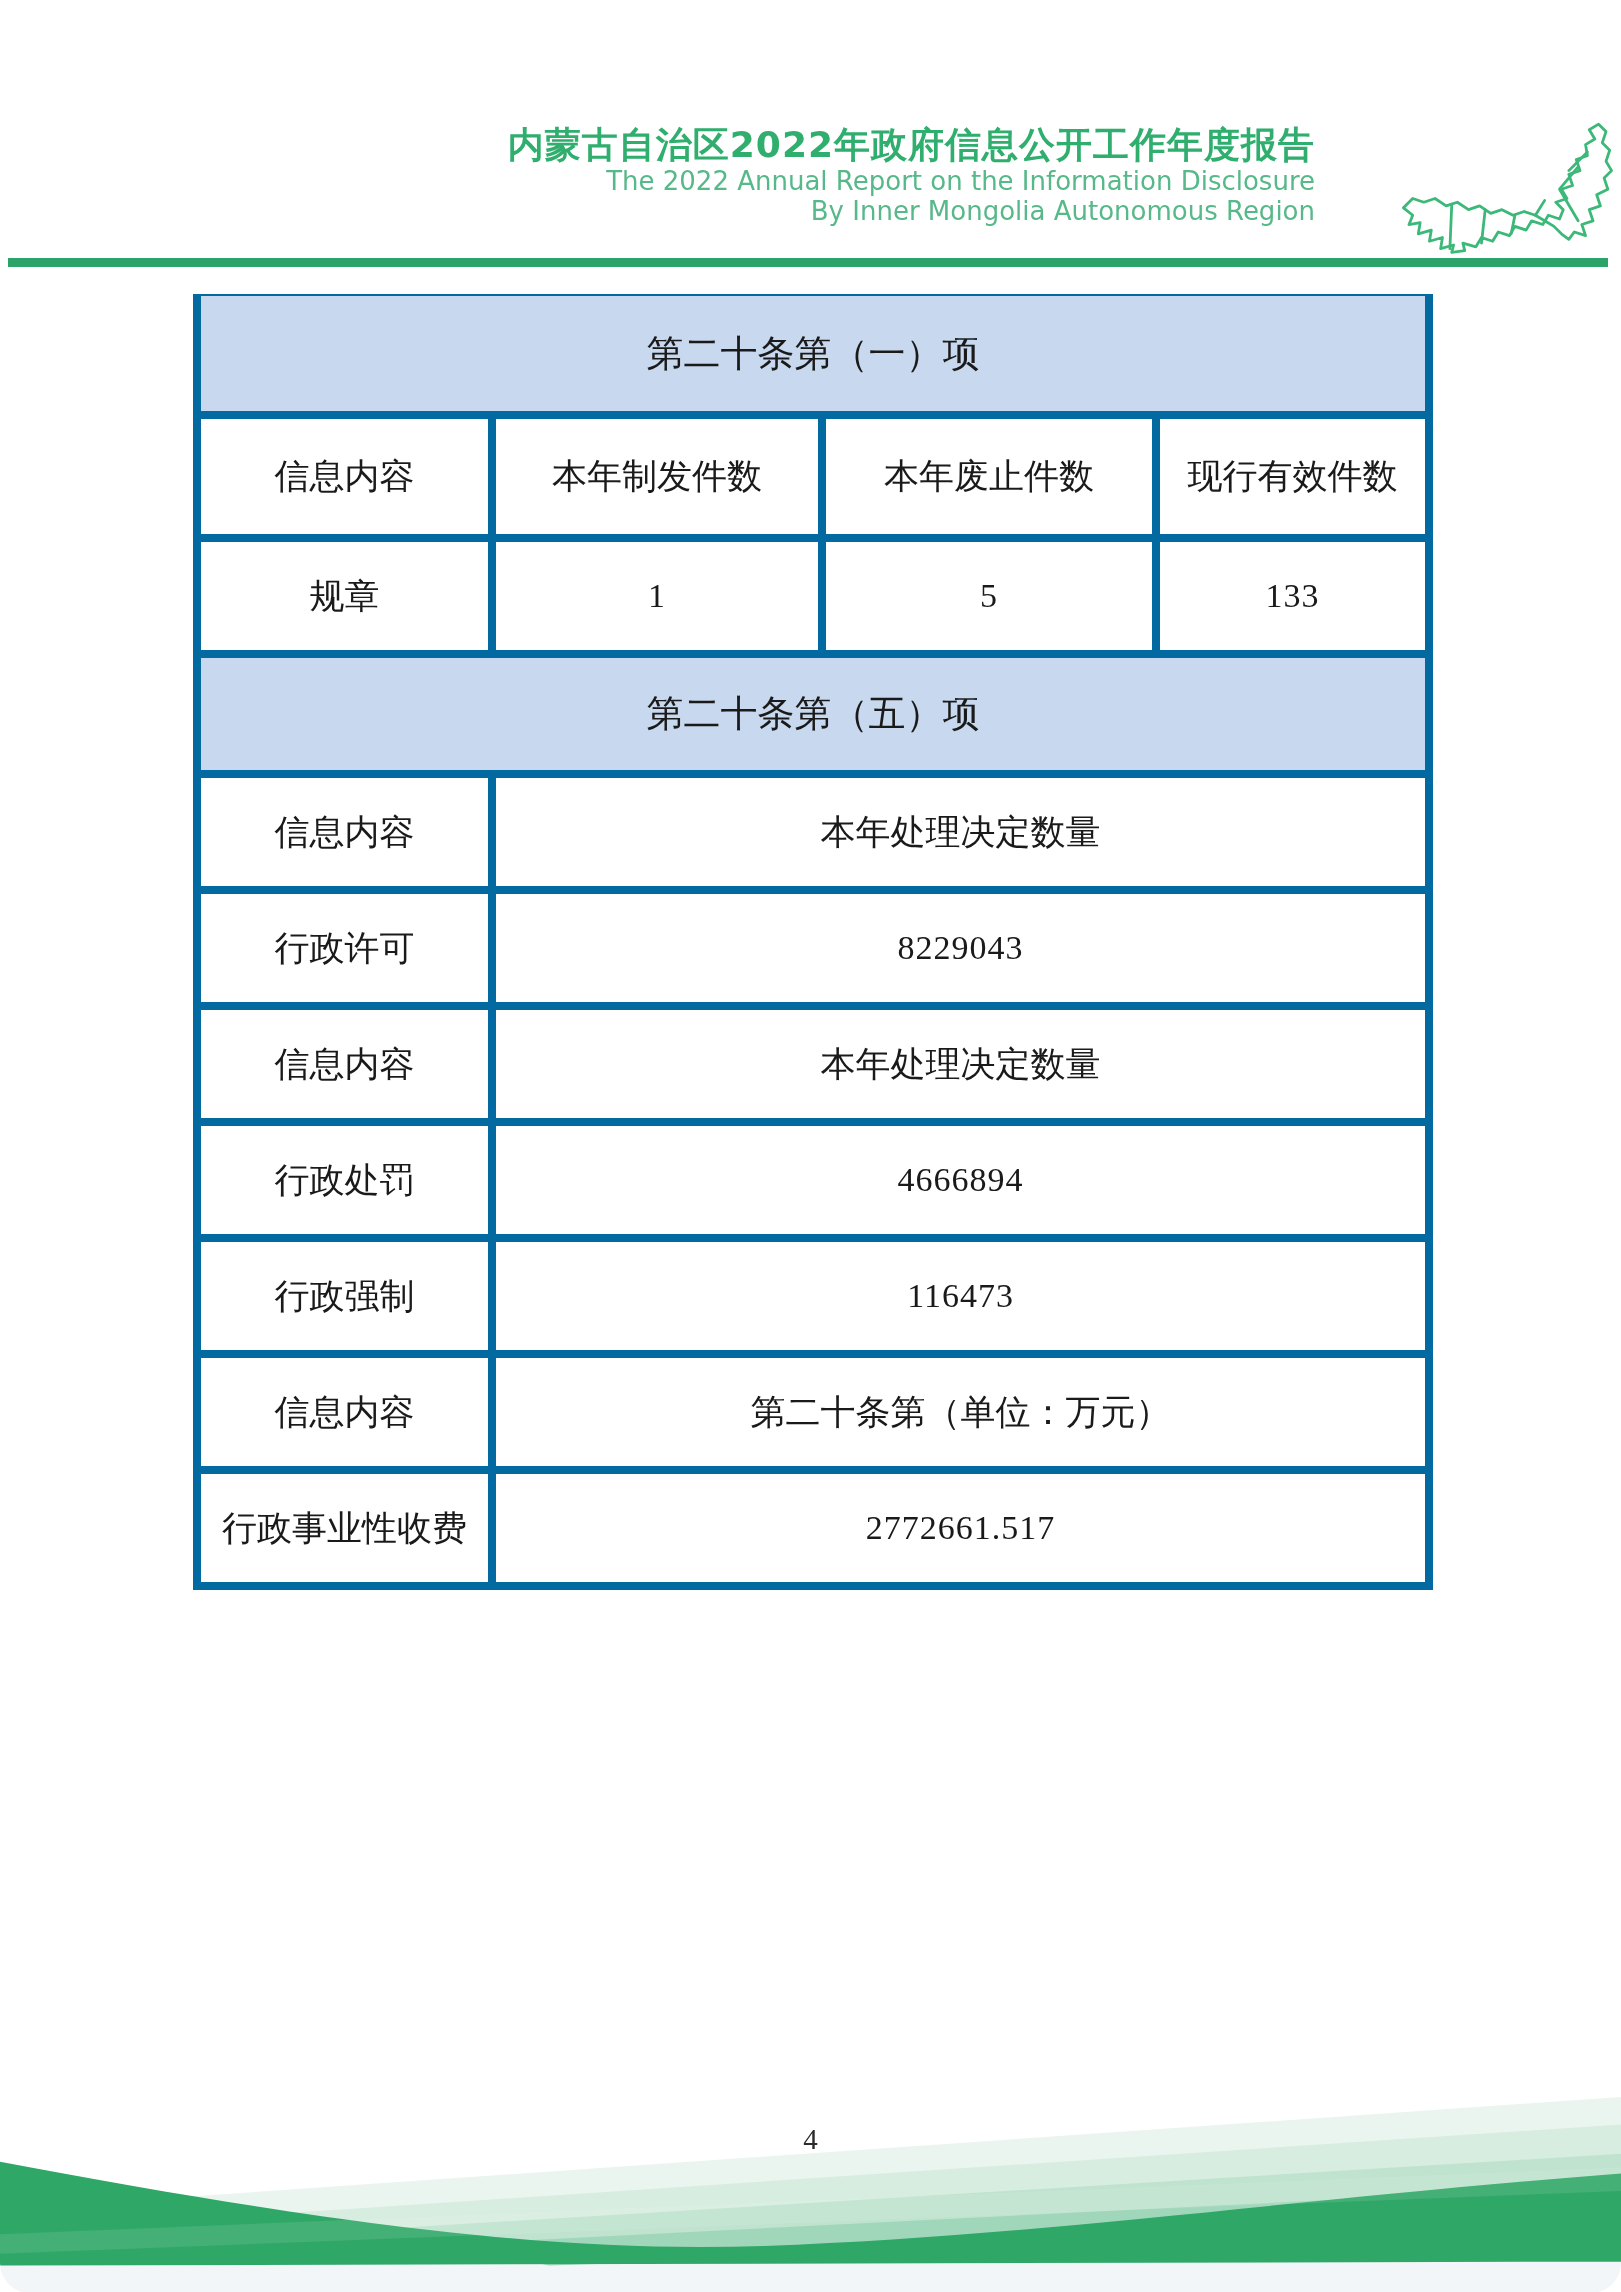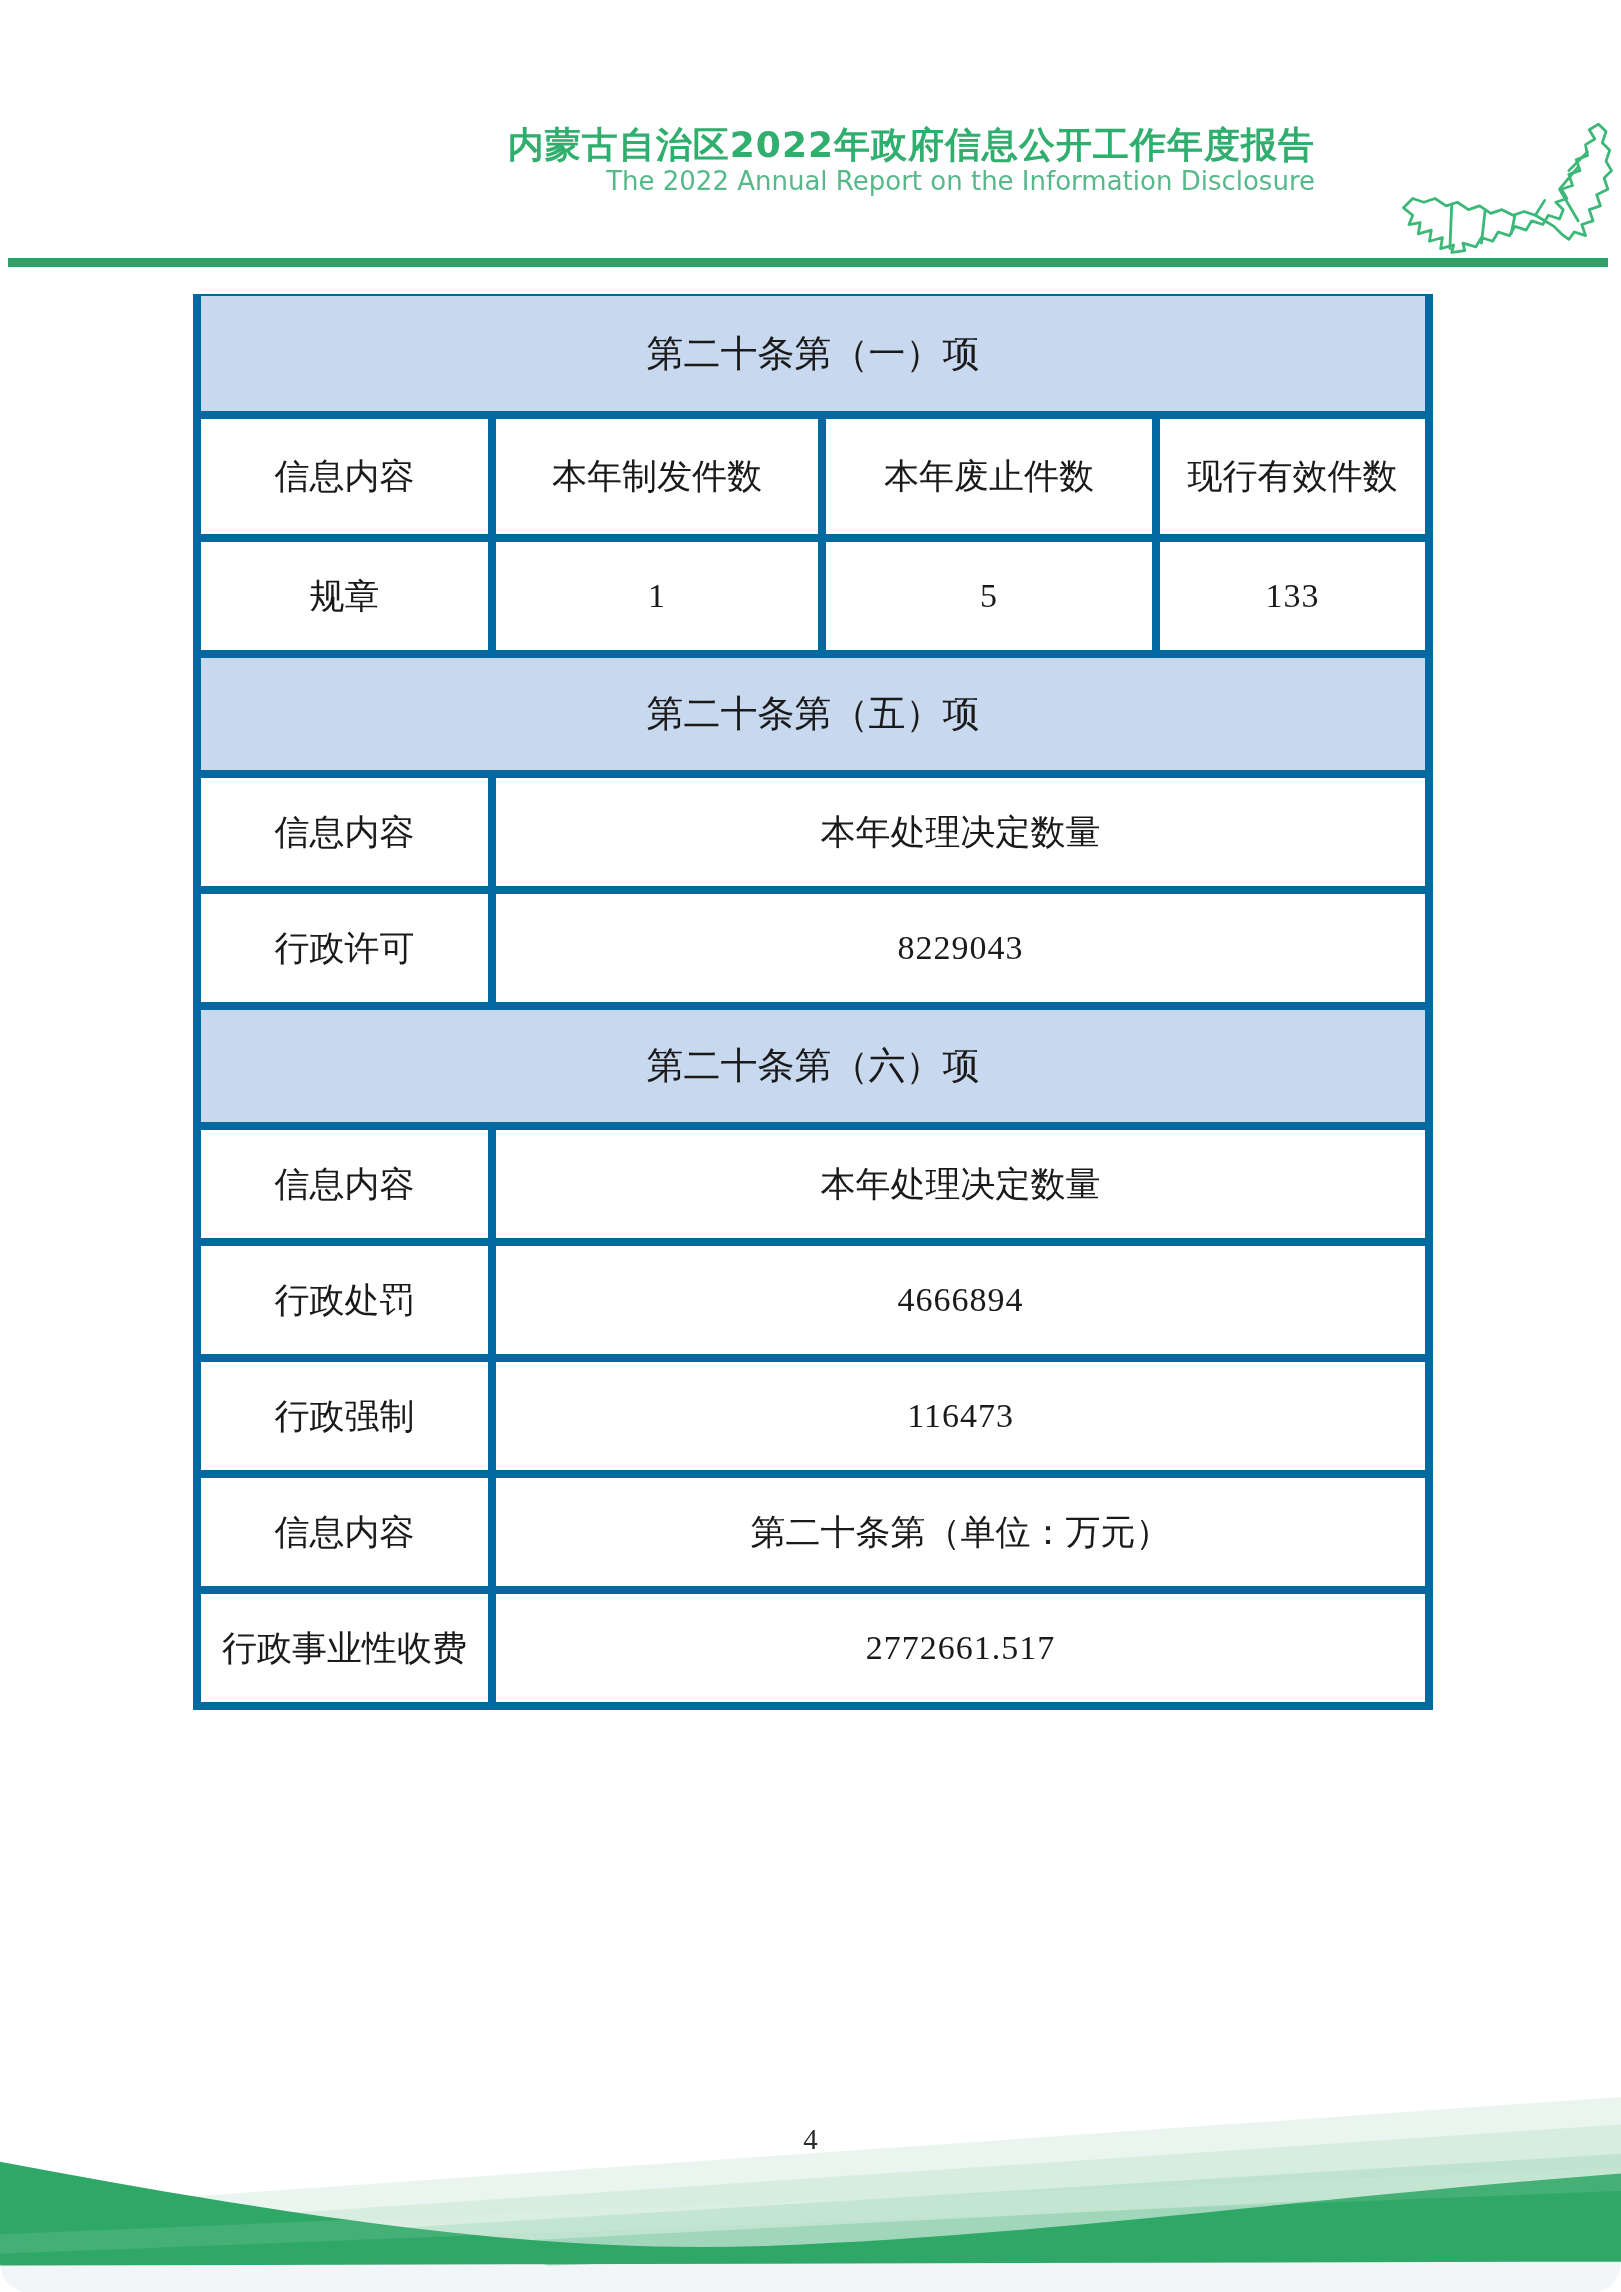--- a/index.html
+++ b/index.html
@@ -66,20 +66,21 @@
   .waves-svg { position:absolute; left:0; bottom:0; width:1621px; height:294px; }
 </style>
 </head>
 <body>
 
 <div class="page">
 
   <div class="hdr-text">
     <div class="hdr-cn">内蒙古自治区2022年政府信息公开工作年度报告</div>
     <div class="hdr-en">The 2022 Annual Report on the Information Disclosure</div>
+    <div class="hdr-en">By Inner Mongolia Autonomous Region</div>
   </div>
 
   <svg class="map-svg" viewBox="0 0 240 160">
     <g fill="none" stroke="#3cb878" stroke-width="3" stroke-linejoin="round" stroke-linecap="round">
       <path d="M8,104 L18,112 L14,122 L26,120 L24,132 L38,128 L36,140 L50,136 L48,148 L62,144 L60,152 L74,150 L72,142 L86,146 L92,136 L104,140 L110,130 L122,134 L128,124 L140,128 L146,118 L158,122 L164,112 L176,116 L180,106 L172,98 L184,94 L178,84 L190,80 L186,68 L198,64 L194,52 L206,48 L204,36 L214,30 L208,20 L218,14 L226,22 L222,34 L230,42 L226,54 L232,64 L224,72 L228,84 L216,90 L220,102 L208,106 L212,118 L200,122 L204,134 L192,130 L186,138 L178,132 L170,124 L160,118 L150,112 L138,108 L126,112 L114,106 L102,110 L90,102 L78,106 L66,98 L54,102 L42,94 L30,98 L18,94 Z"></path>
       <path d="M60,100 L58,148"></path>
       <path d="M96,106 L92,142"></path>
       <path d="M128,112 L124,132"></path>
       <path d="M150,112 L160,96"></path>
       <path d="M196,60 L176,84 L196,118"></path>
@@ -119,23 +120,20 @@
     </tr>
     <tr class="drow">
       <td>信息内容</td>
       <td colspan="3">本年处理决定数量</td>
     </tr>
     <tr class="drow">
       <td>行政许可</td>
       <td colspan="3" class="num">8229043</td>
     </tr>
 
-    <tr class="band">
-      <td colspan="4">第二十条第（六）项</td>
-    </tr>
     <tr class="drow">
       <td>信息内容</td>
       <td colspan="3">本年处理决定数量</td>
     </tr>
     <tr class="drow">
       <td>行政处罚</td>
       <td colspan="3" class="num">4666894</td>
     </tr>
     <tr class="drow">
       <td>行政强制</td>

